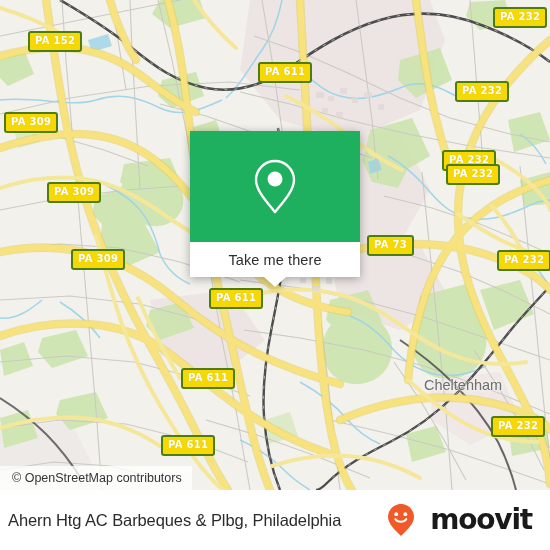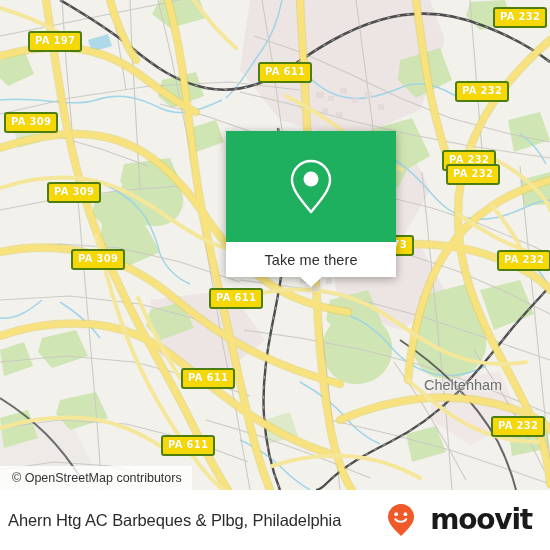--- a/index.html
+++ b/index.html
@@ -62,21 +62,20 @@
   }
 
   
   #popup-card {
     position: absolute;
     left: 190px;
     top: 131px;
     width: 170px;
     z-index: 40;
     filter: drop-shadow(0 2px 5px rgba(0,0,0,0.32));
-    margin-left: 36px;
   }
   #popup-green {
     background: #1FB05F;
     height: 111px;
     display: flex;
     align-items: center;
     justify-content: center;
   }
   #popup-footer {
     background: #FFFFFF;
@@ -350,21 +349,21 @@
         <rect x="336" y="112" width="7" height="5"></rect>
         <rect x="378" y="104" width="6" height="6"></rect>
         <rect x="300" y="278" width="6" height="5"></rect>
         <rect x="312" y="286" width="7" height="5"></rect>
         <rect x="326" y="278" width="6" height="6"></rect>
       </g>
 
     </g>
   </svg>
 
-  <div class="shield" style="left:28px;  top:31px;">PA 197</div>
+  <div class="shield" style="left:28px;  top:31px;">PA 152</div>
   <div class="shield" style="left:258px; top:62px;">PA 611</div>
   <div class="shield" style="left:493px; top:7px;">PA 232</div>
   <div class="shield" style="left:455px; top:81px;">PA 232</div>
   <div class="shield" style="left:4px;   top:112px;">PA 309</div>
   <div class="shield" style="left:442px; top:150px;">PA 232</div>
   <div class="shield" style="left:47px;  top:182px;">PA 309</div>
   <div class="shield" style="left:71px;  top:249px;">PA 309</div>
   <div class="shield" style="left:367px; top:235px;">PA 73</div>
   <div class="shield" style="left:497px; top:250px;">PA 232</div>
   <div class="shield" style="left:209px; top:288px;">PA 611</div>

